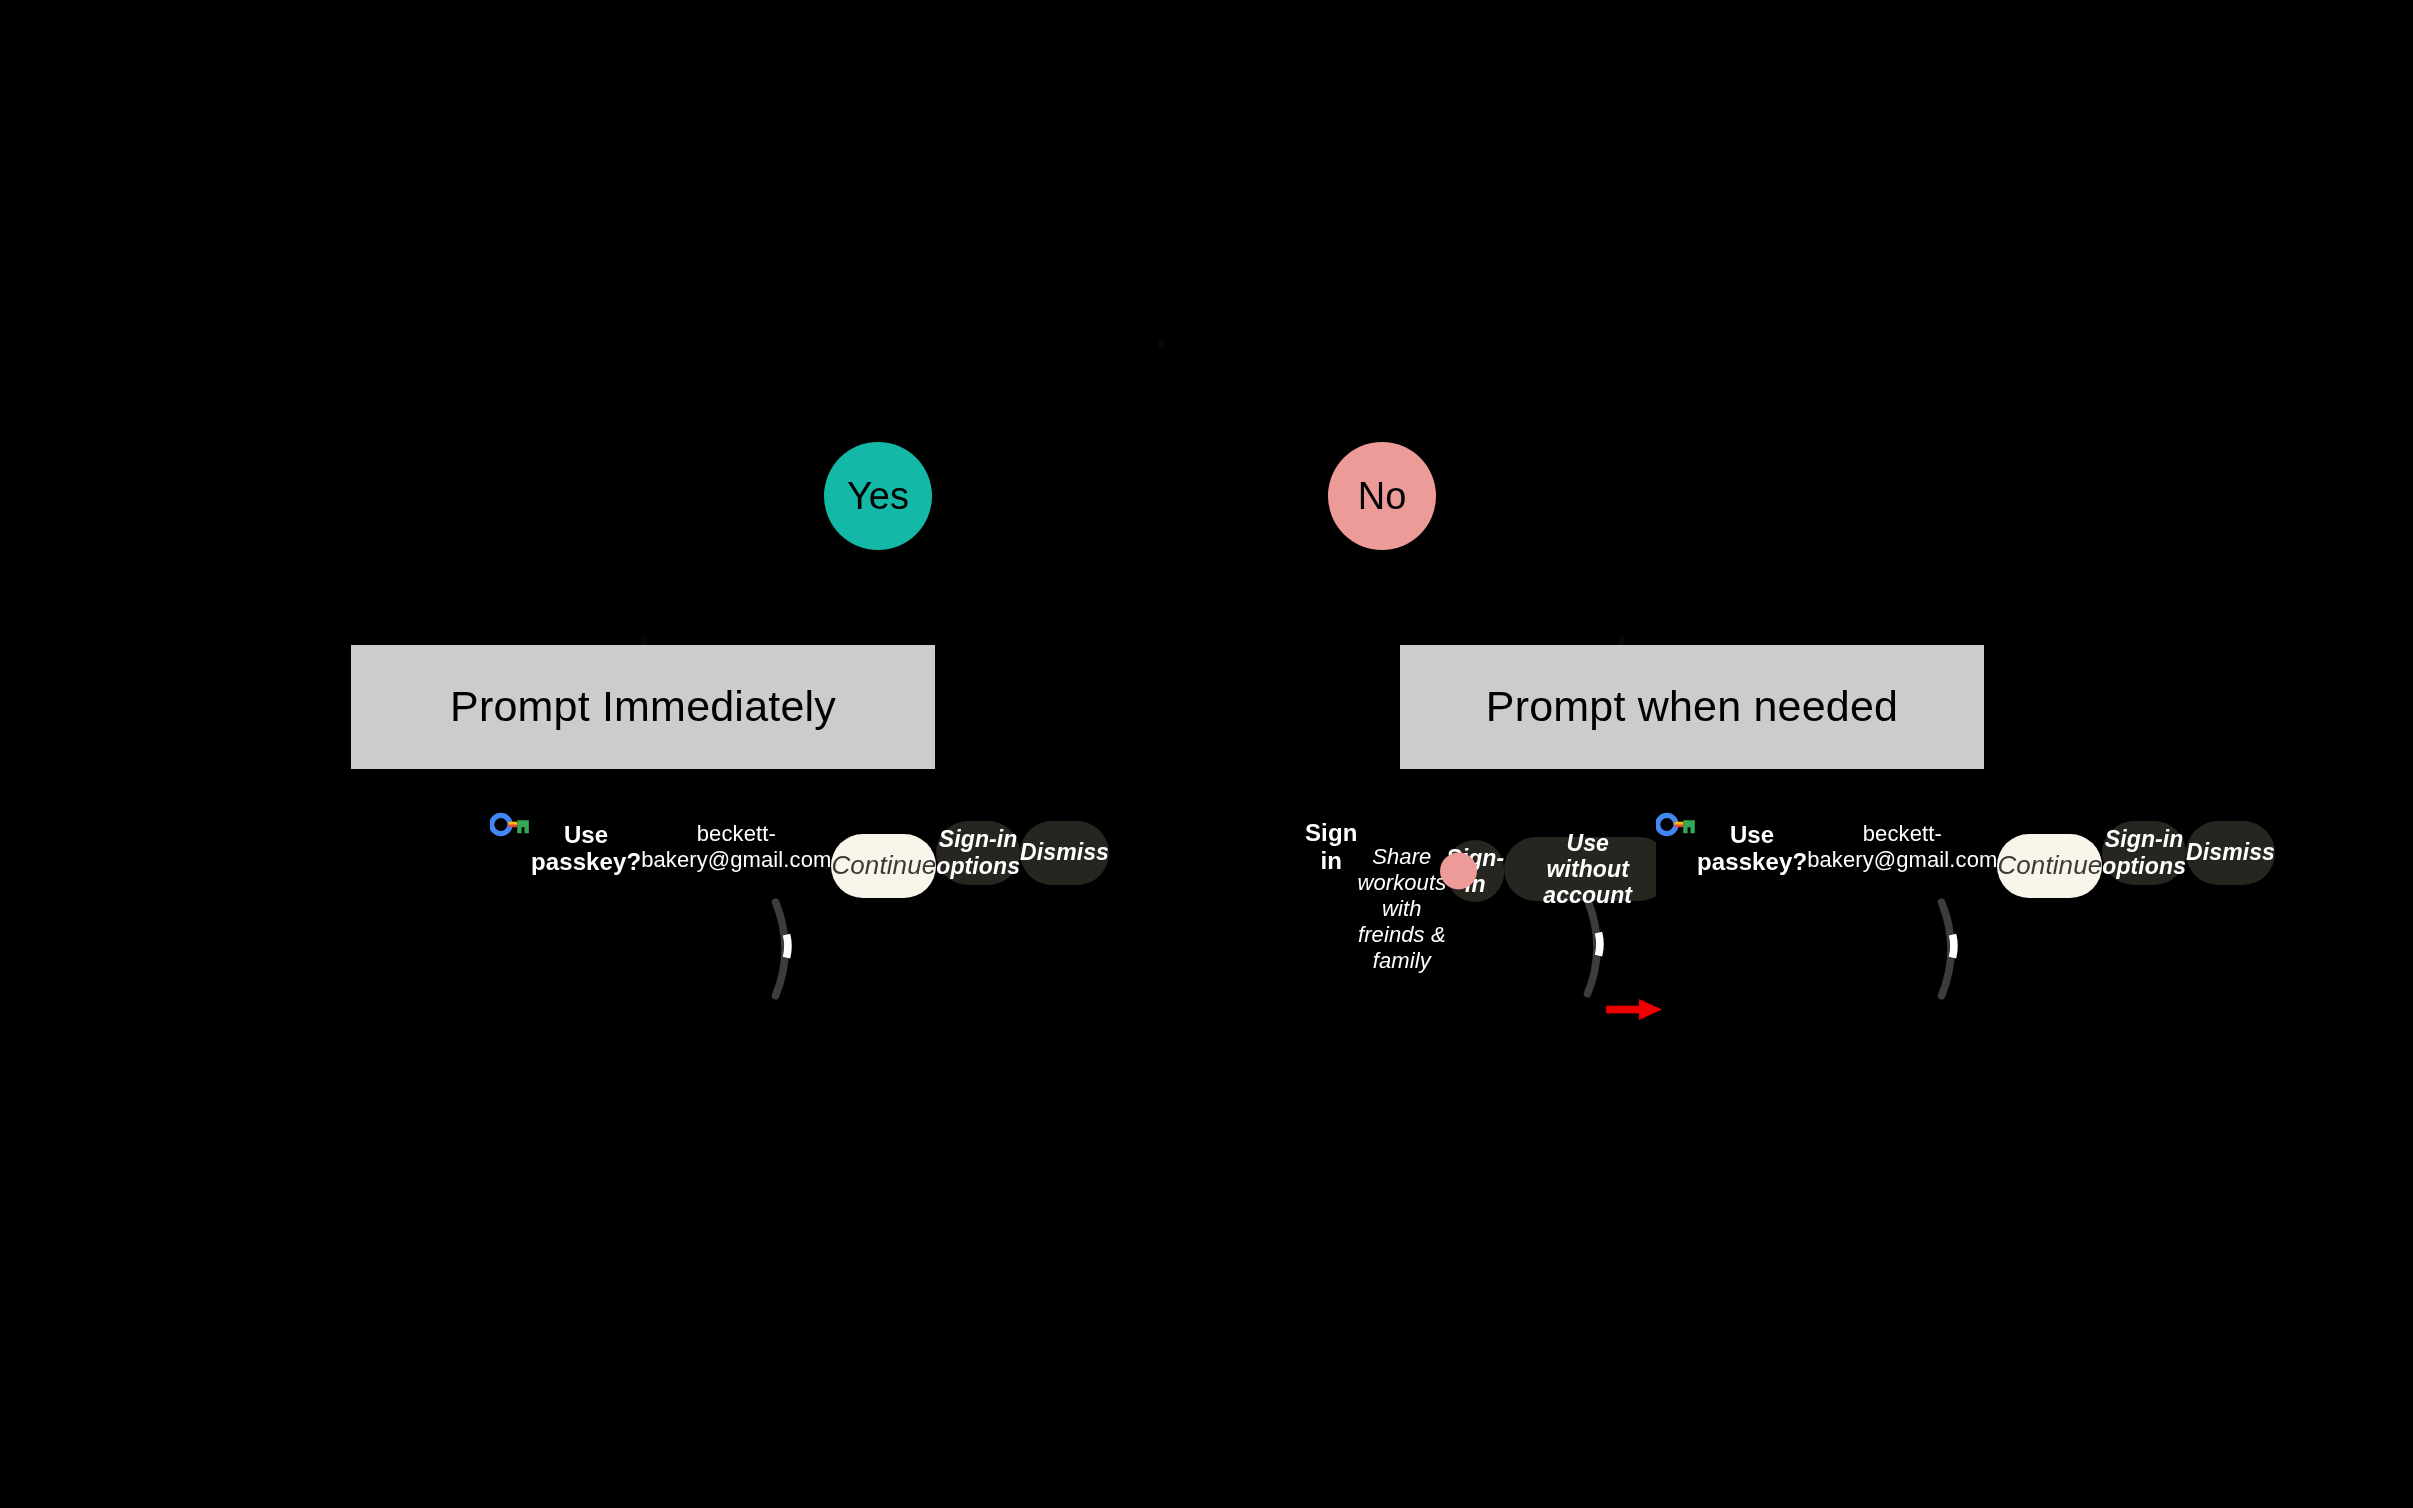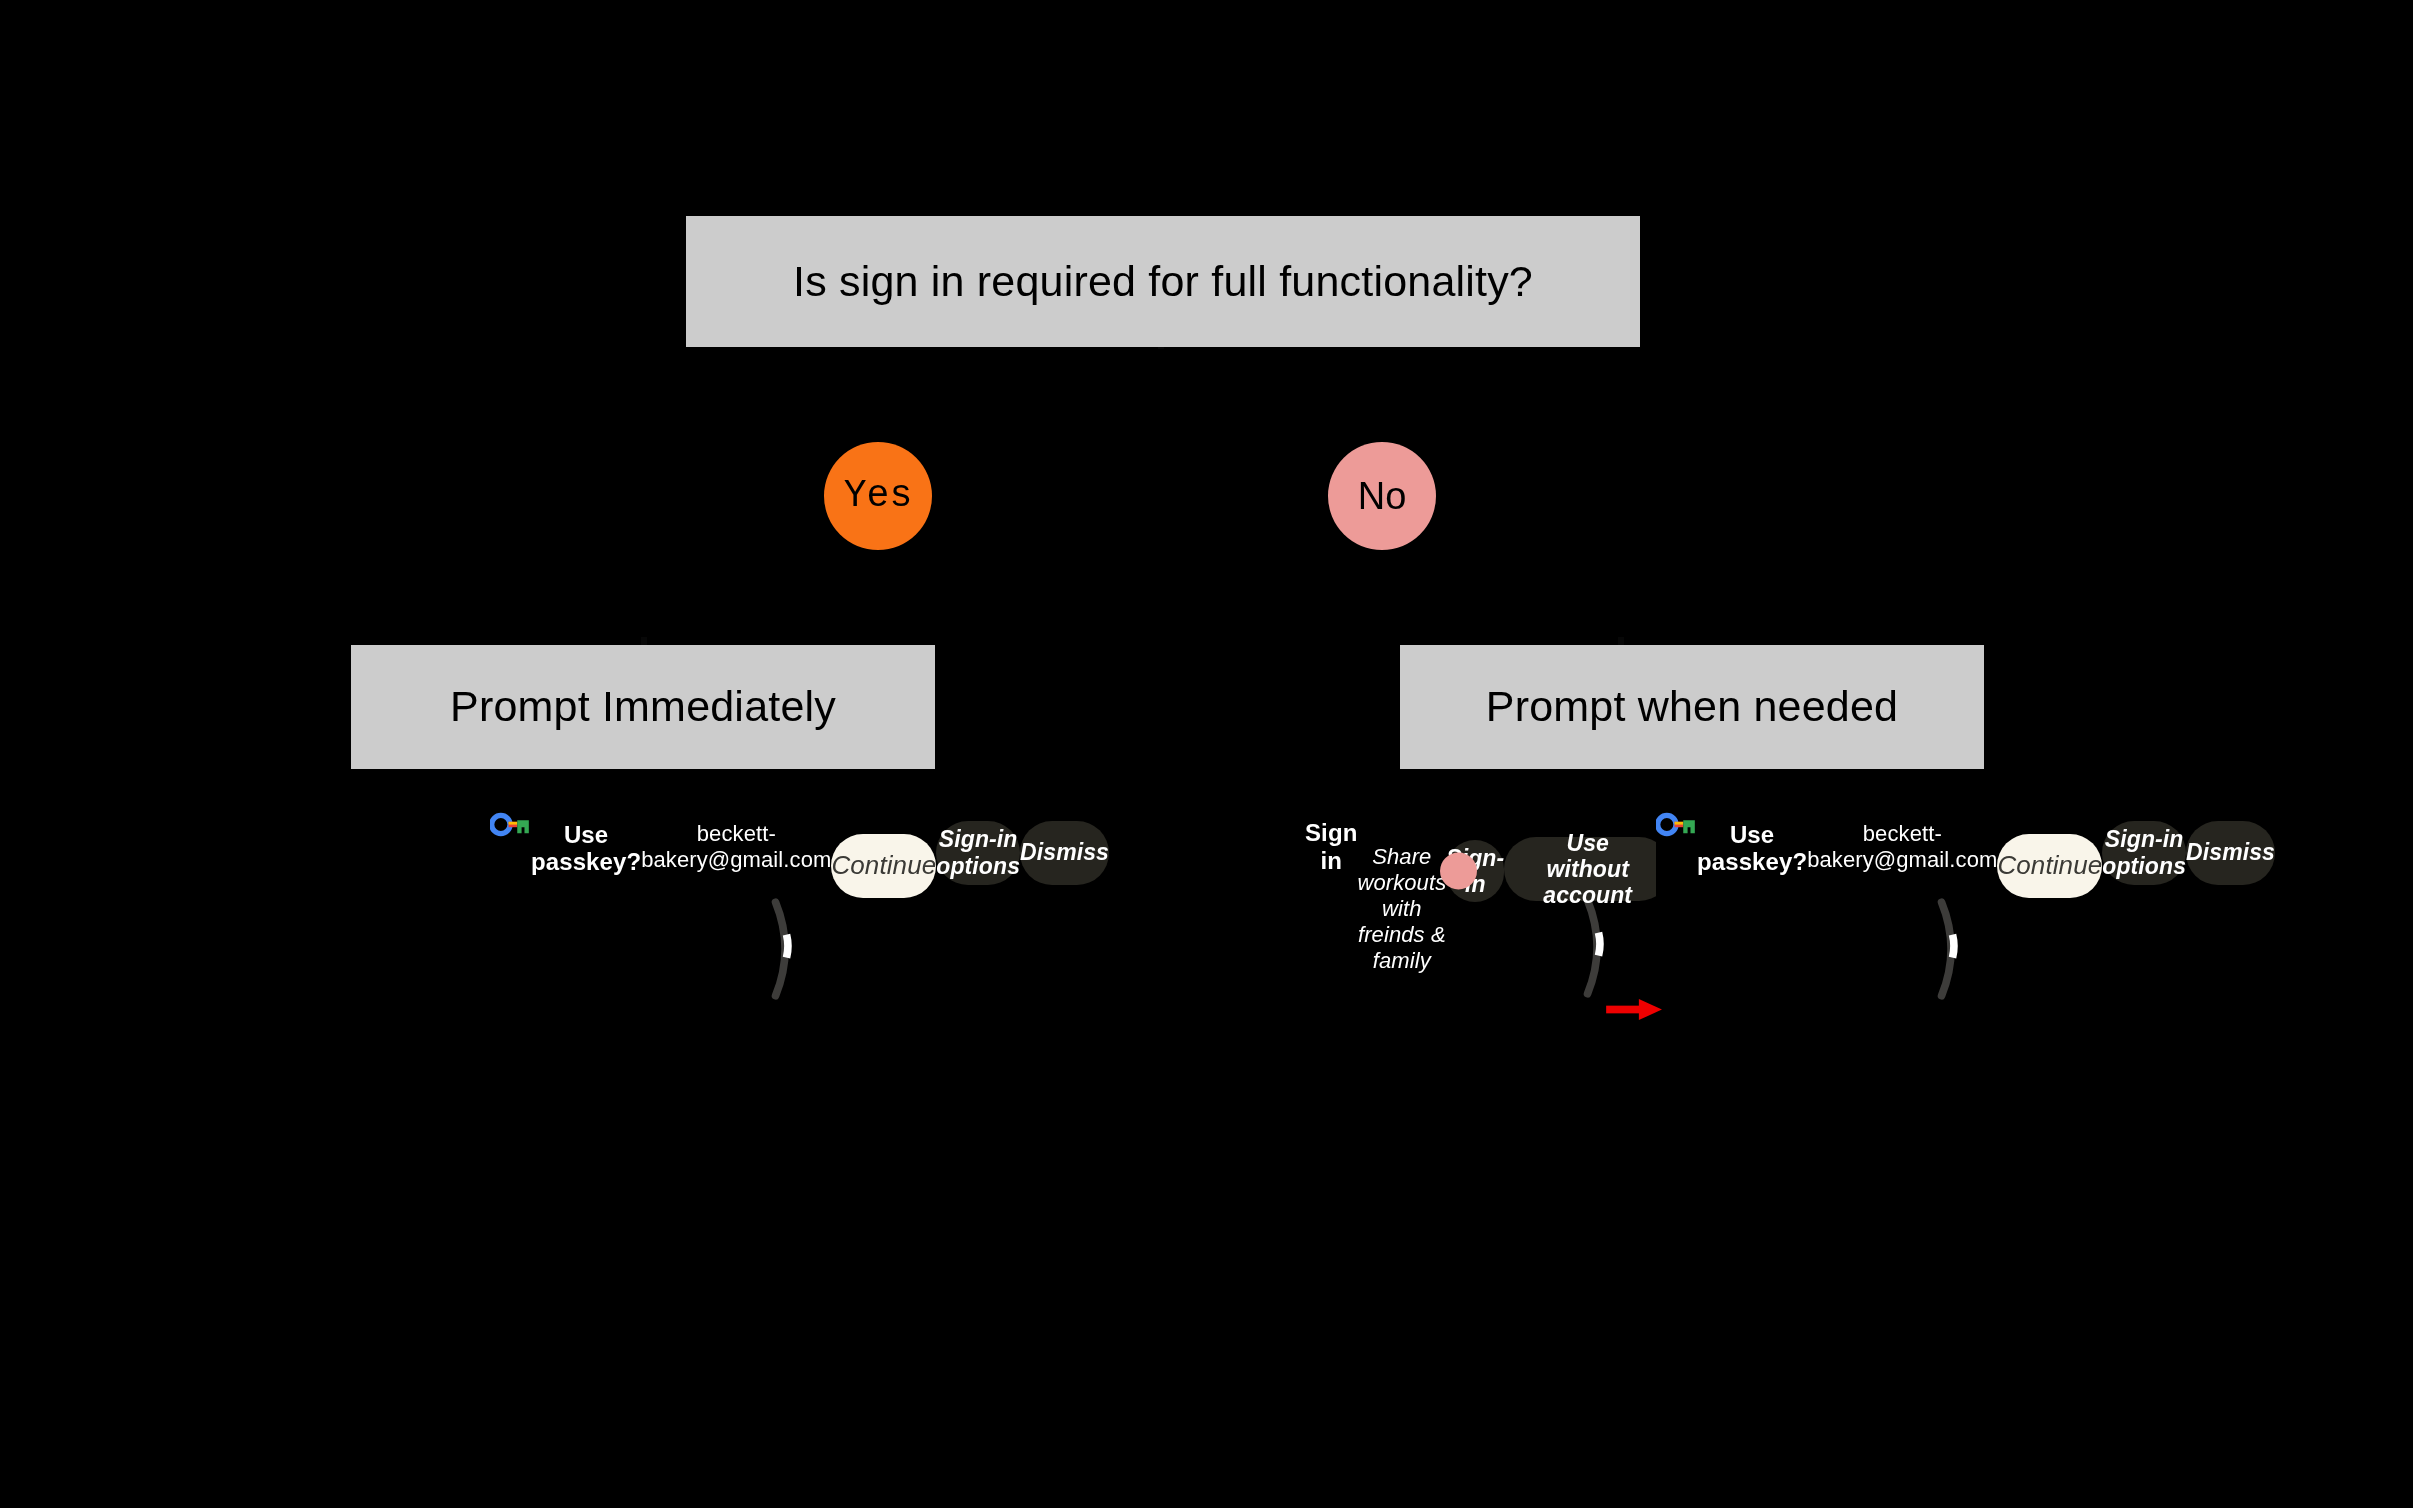--- a/index.html
+++ b/index.html
@@ -67,22 +67,21 @@
     color: #000000;
     font-size: 38px;
     line-height: 1;
   }
 
   #chip-yes {
     left: 824px;
     top: 442px;
     width: 108px;
     height: 108px;
-    background: #f97316;
-    font-family: Liberation Mono, monospace;
+    background: #14b8a6;
   }
 
   #chip-no {
     left: 1328px;
     top: 442px;
     width: 108px;
     height: 108px;
     background: #ed9b98;
   }
 
@@ -182,23 +181,20 @@
 </style>
 </head>
 <body>
 
 <div id="stage">
 
   <div class="connector" style="left:1158px; top:340px; width:5.8px; height:8.7px;"></div>
   <div class="connector" style="left:641px; top:637px; width:5.8px; height:9.7px;"></div>
   <div class="connector" style="left:1618px; top:637px; width:5.8px; height:9.7px;"></div>
 
-  <div class="proc-box" id="box-question">
-    <span>Is sign in required for full functionality?</span>
-  </div>
 
   <div class="chip" id="chip-yes">
     <span>Yes</span>
   </div>
 
   <div class="chip" id="chip-no">
     <span>No</span>
   </div>
 
   <div class="proc-box" id="box-prompt-immediate">

